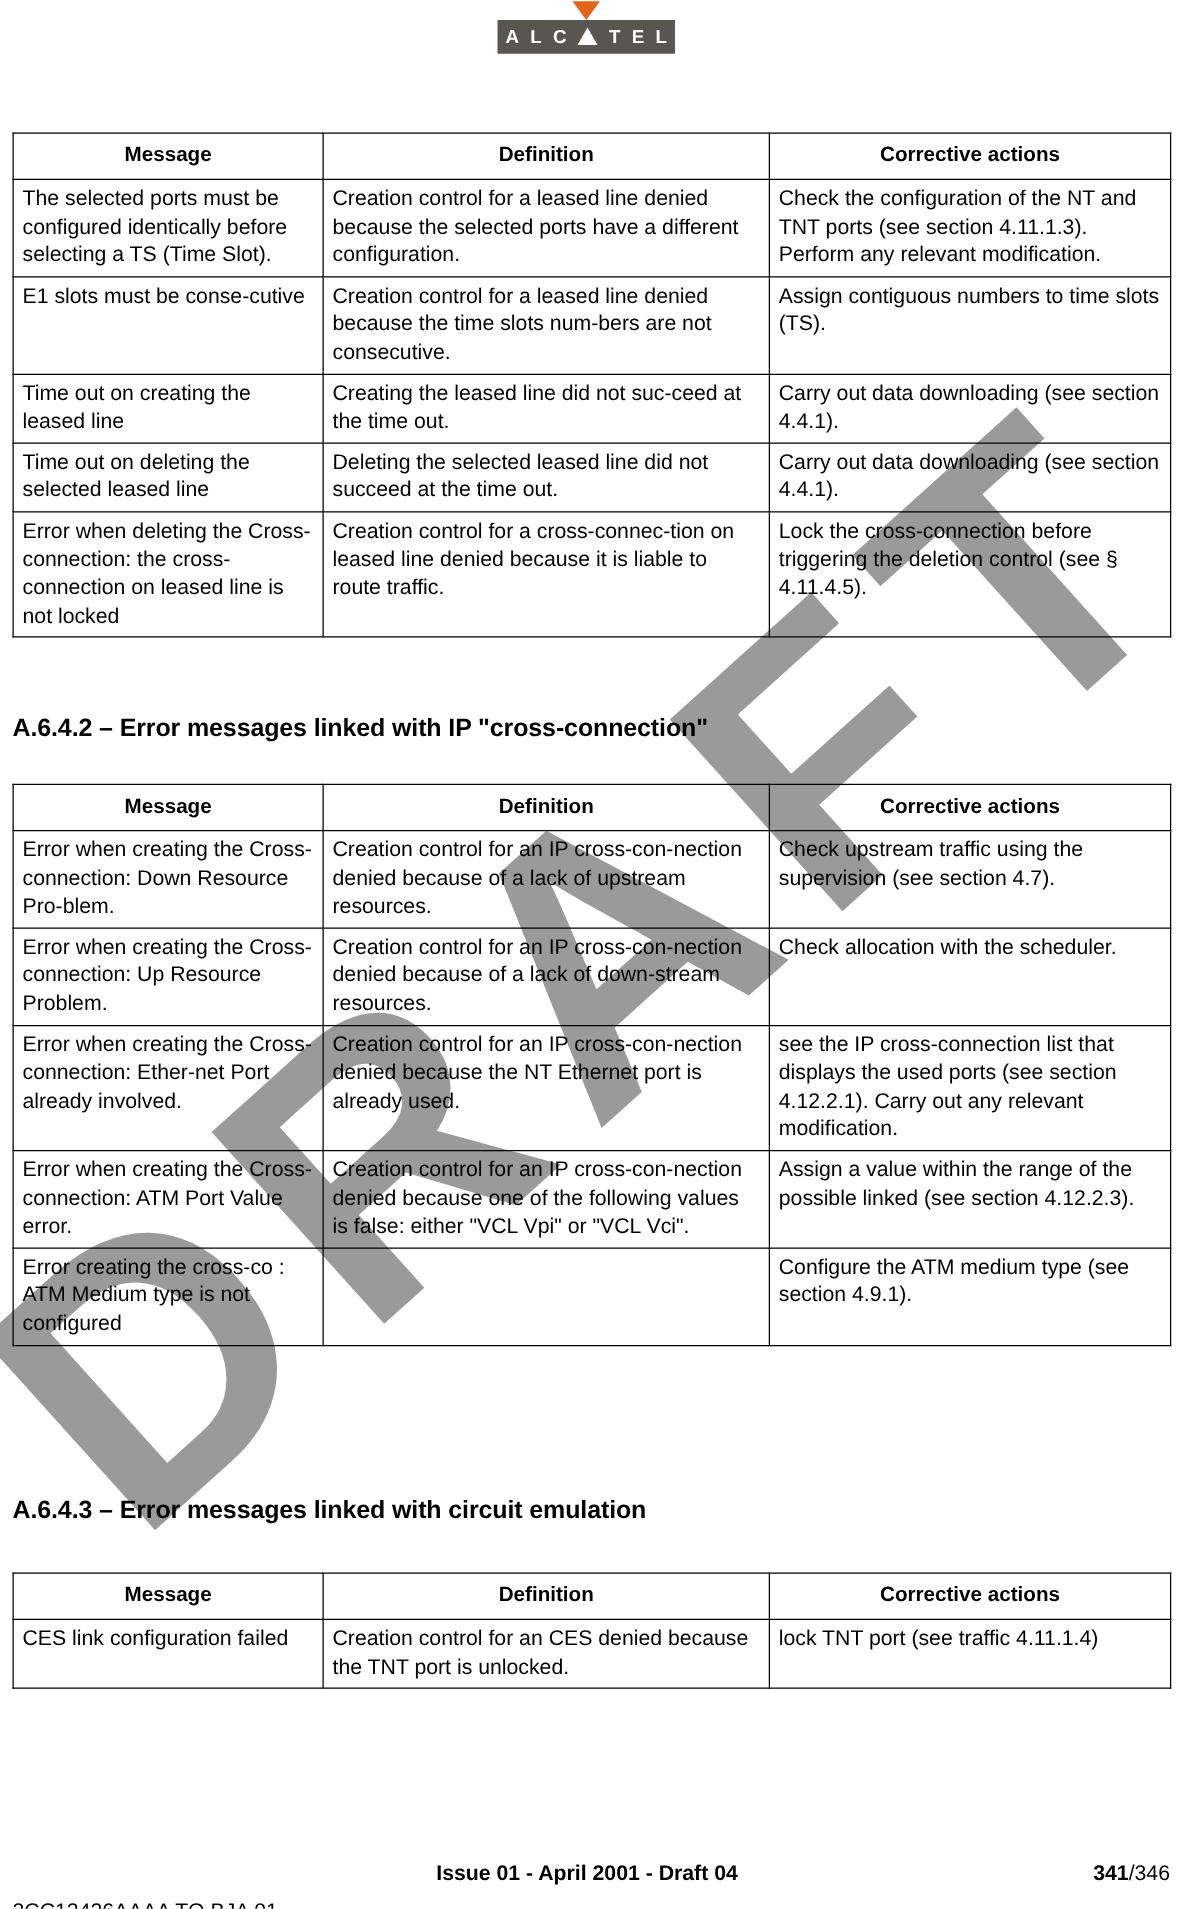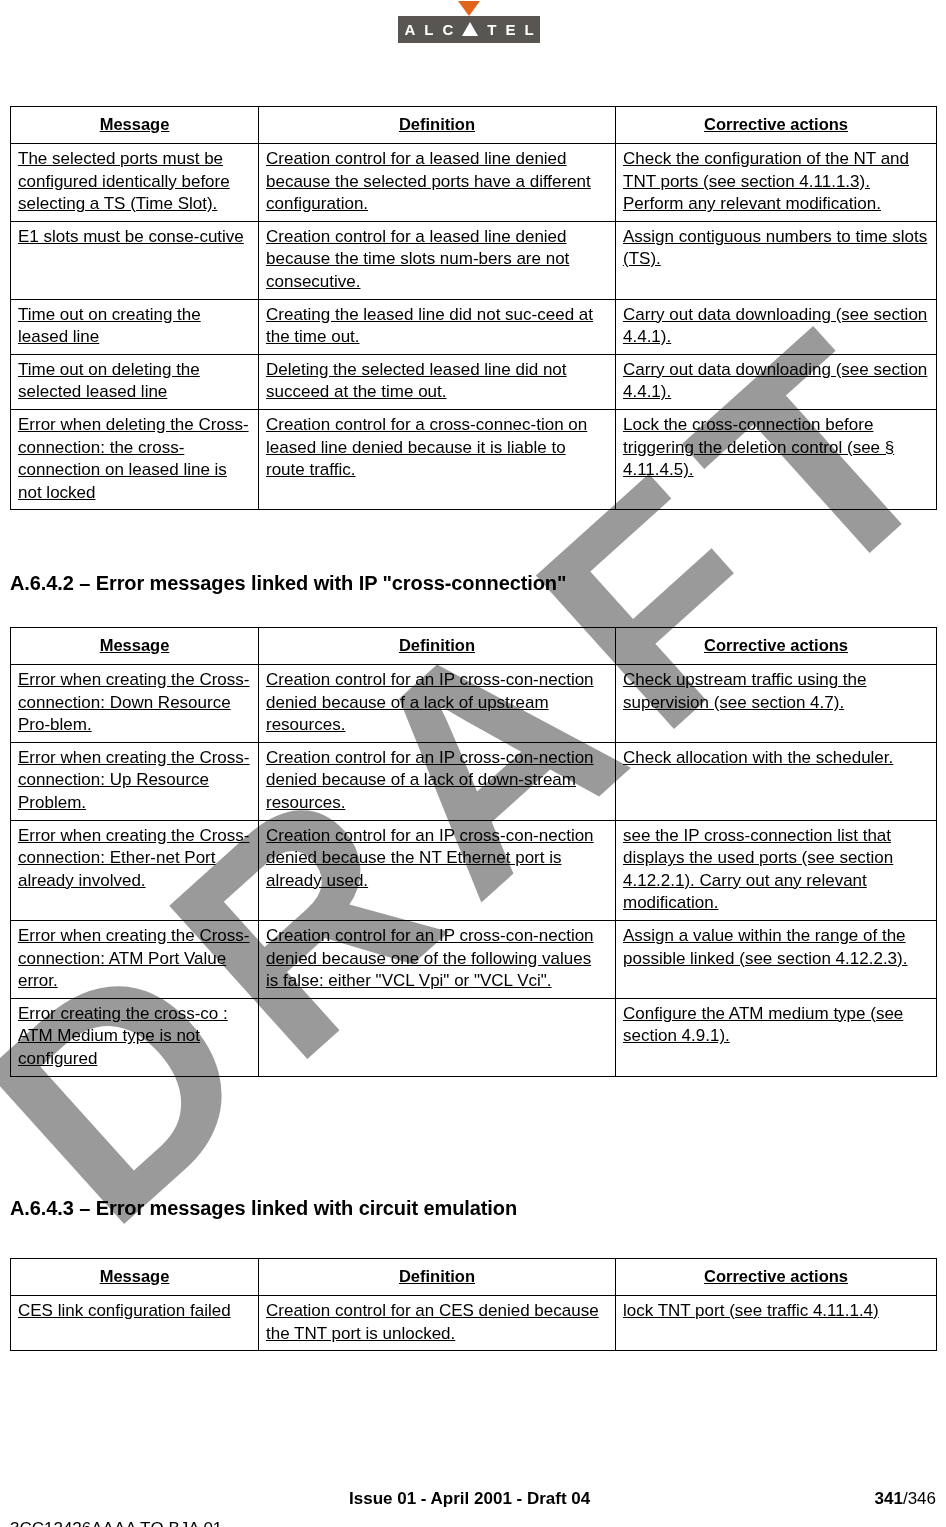--- a/index.html
+++ b/index.html
@@ -103,21 +103,20 @@
   }
 
   
   .tbl {
     position: absolute;
     left: 10px;
     width: 926px;
     border-collapse: collapse;
     table-layout: fixed;
     background: transparent;
-    text-decoration: underline;
   }
   .tbl td, .tbl th {
     border: 1.4px solid #000000;
     vertical-align: top;
     padding: 4px 7px 5px 7px;
     font-size: 17px;
     line-height: 1.33;
     background: transparent;
   }
   .tbl th {

